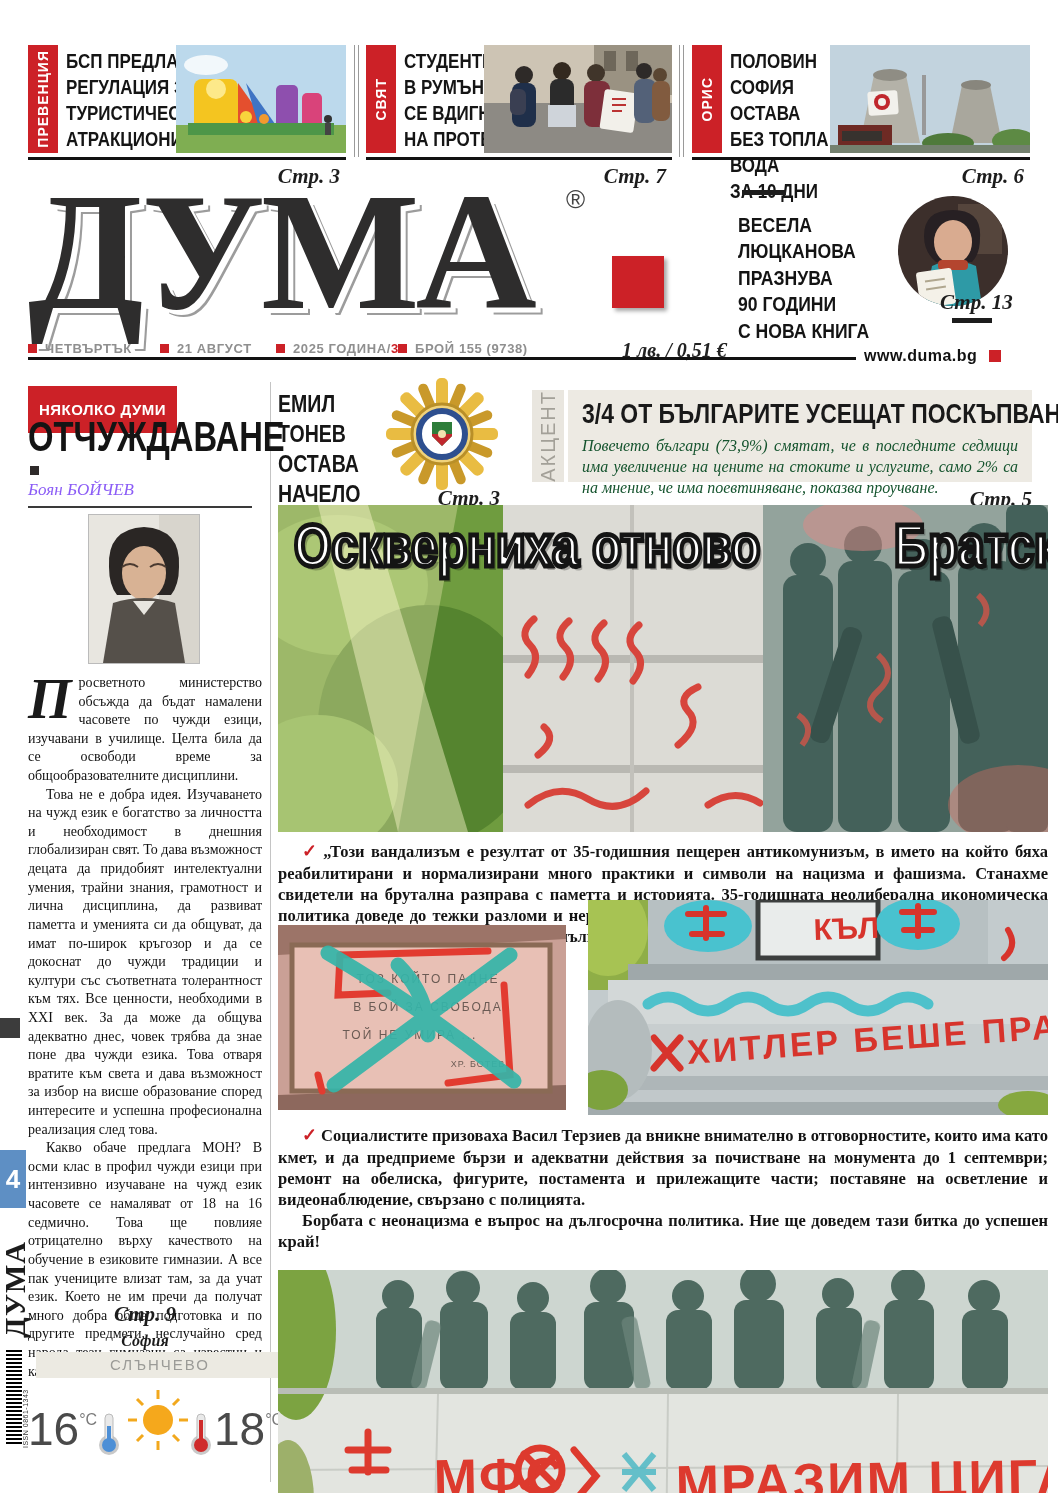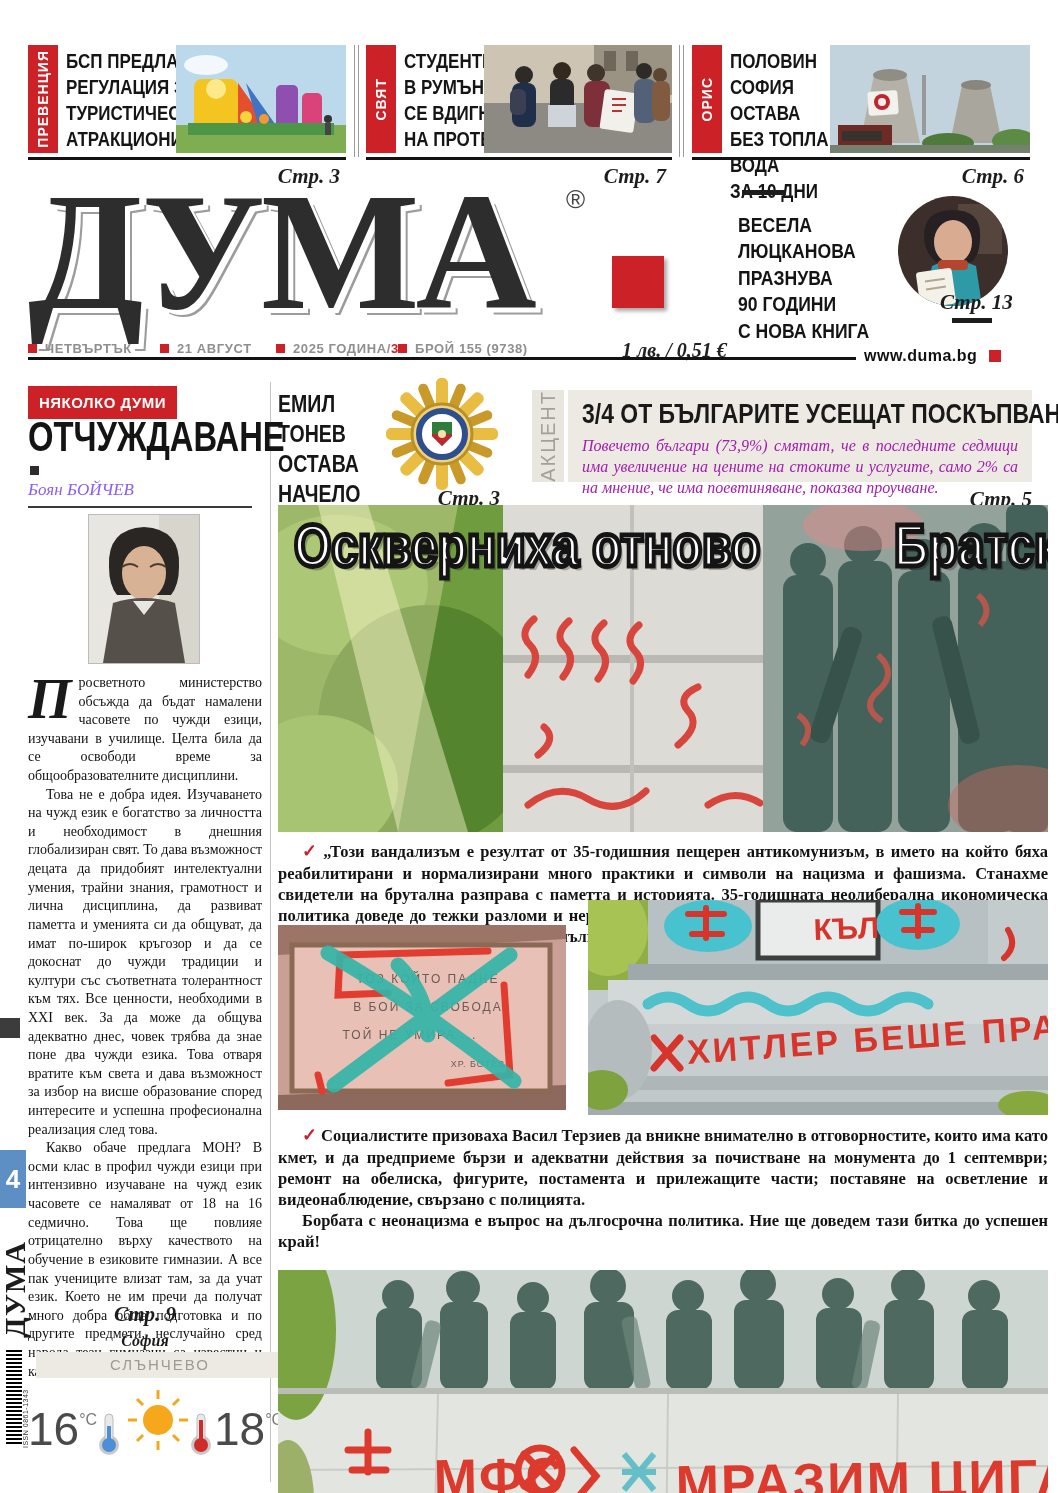--- a/index.html
+++ b/index.html
@@ -24,32 +24,32 @@
   .redsq-big{background:#cc2127;box-shadow:3px 3px 4px rgba(0,0,0,.35)}
   .dash{background:#1d1d1d;height:5px}
   .promo-title{font-weight:bold;font-size:20px;line-height:1.32;color:#141414}
   .price{font-family:"Liberation Serif",serif;font-style:italic;font-weight:bold;font-size:20px;color:#222}
   
   .dl-item{position:absolute;top:0;font-size:13px;letter-spacing:.6px;color:#8f8f8f;font-weight:bold;white-space:nowrap}
   .dl-sq{display:inline-block;width:9px;height:9px;background:#cc2127;margin-right:8px}
   .dl-red{color:#cc2127}
   .site{font-weight:bold;font-size:16px;letter-spacing:.5px;color:#111;background:#fff;padding:0 6px}
   
-  .kicker{background:#cc2127;color:#fff;font-weight:bold;font-size:15px;letter-spacing:.5px;padding:8px 11px;display:inline-block}
+  .kicker{background:#cc2127;color:#fff;font-weight:bold;font-size:15px;letter-spacing:.5px;padding:15px 11px;display:inline-block}
   .op-title{font-weight:bold;font-size:42px;line-height:1;color:#141414;white-space:nowrap}
   .author{font-family:"Liberation Serif",serif;font-style:italic;font-size:17px;color:#8b5cf6}
   .op-body{font-family:"Liberation Serif",serif;font-size:14px;line-height:1.33;text-align:justify;color:#101010}
   .op-body p+p{text-indent:18px}
   .dropcap{float:left;font-family:"Liberation Serif",serif;font-style:italic;font-weight:bold;font-size:56px;line-height:.82;margin:3px 7px 0 0;color:#1a1a1a}
   
   .aklabel{background:#e9e6df;display:flex;align-items:center;justify-content:center}
   .aklabel span{writing-mode:vertical-rl;transform:rotate(180deg);color:#a3a098;font-size:20px;letter-spacing:2px}
   .akbox{background:#edeae3;padding:9px 14px 8px}
   .aktitle{font-weight:bold;font-size:27px;white-space:nowrap;color:#191919}
-  .aktext{font-family:"Liberation Serif",serif;font-style:italic;font-size:16px;line-height:1.3;text-align:justify;margin-top:6px;color:#a21caf}
+  .aktext{font-family:"Liberation Serif",serif;font-style:italic;font-size:16px;line-height:1.3;text-align:justify;margin-top:6px;color:#14532d}
   
   .lead-hl{font-weight:bold;font-size:60px;line-height:1.04;color:#fff;white-space:nowrap;
            -webkit-text-stroke:5px #141414;text-shadow:4px 4px 0 rgba(0,0,0,.25)}
   .lead-p{font-family:"Liberation Serif",serif;font-weight:bold;font-size:16.5px;line-height:1.28;text-align:justify;color:#141414}
   .lead-p .ti{text-indent:24px;display:block}
   .check{color:#cc2127;font-weight:bold;font-size:18px;padding-right:4px}
   
   .w-city{font-family:"Liberation Serif",serif;font-style:italic;font-weight:bold;font-size:16px;text-align:center}
   .w-bar{background:#eceae2;color:#9b9b97;font-size:15px;letter-spacing:2px;text-align:center;line-height:26px}
   .w-num{font-size:46px;color:#4a4a4a;line-height:1}

